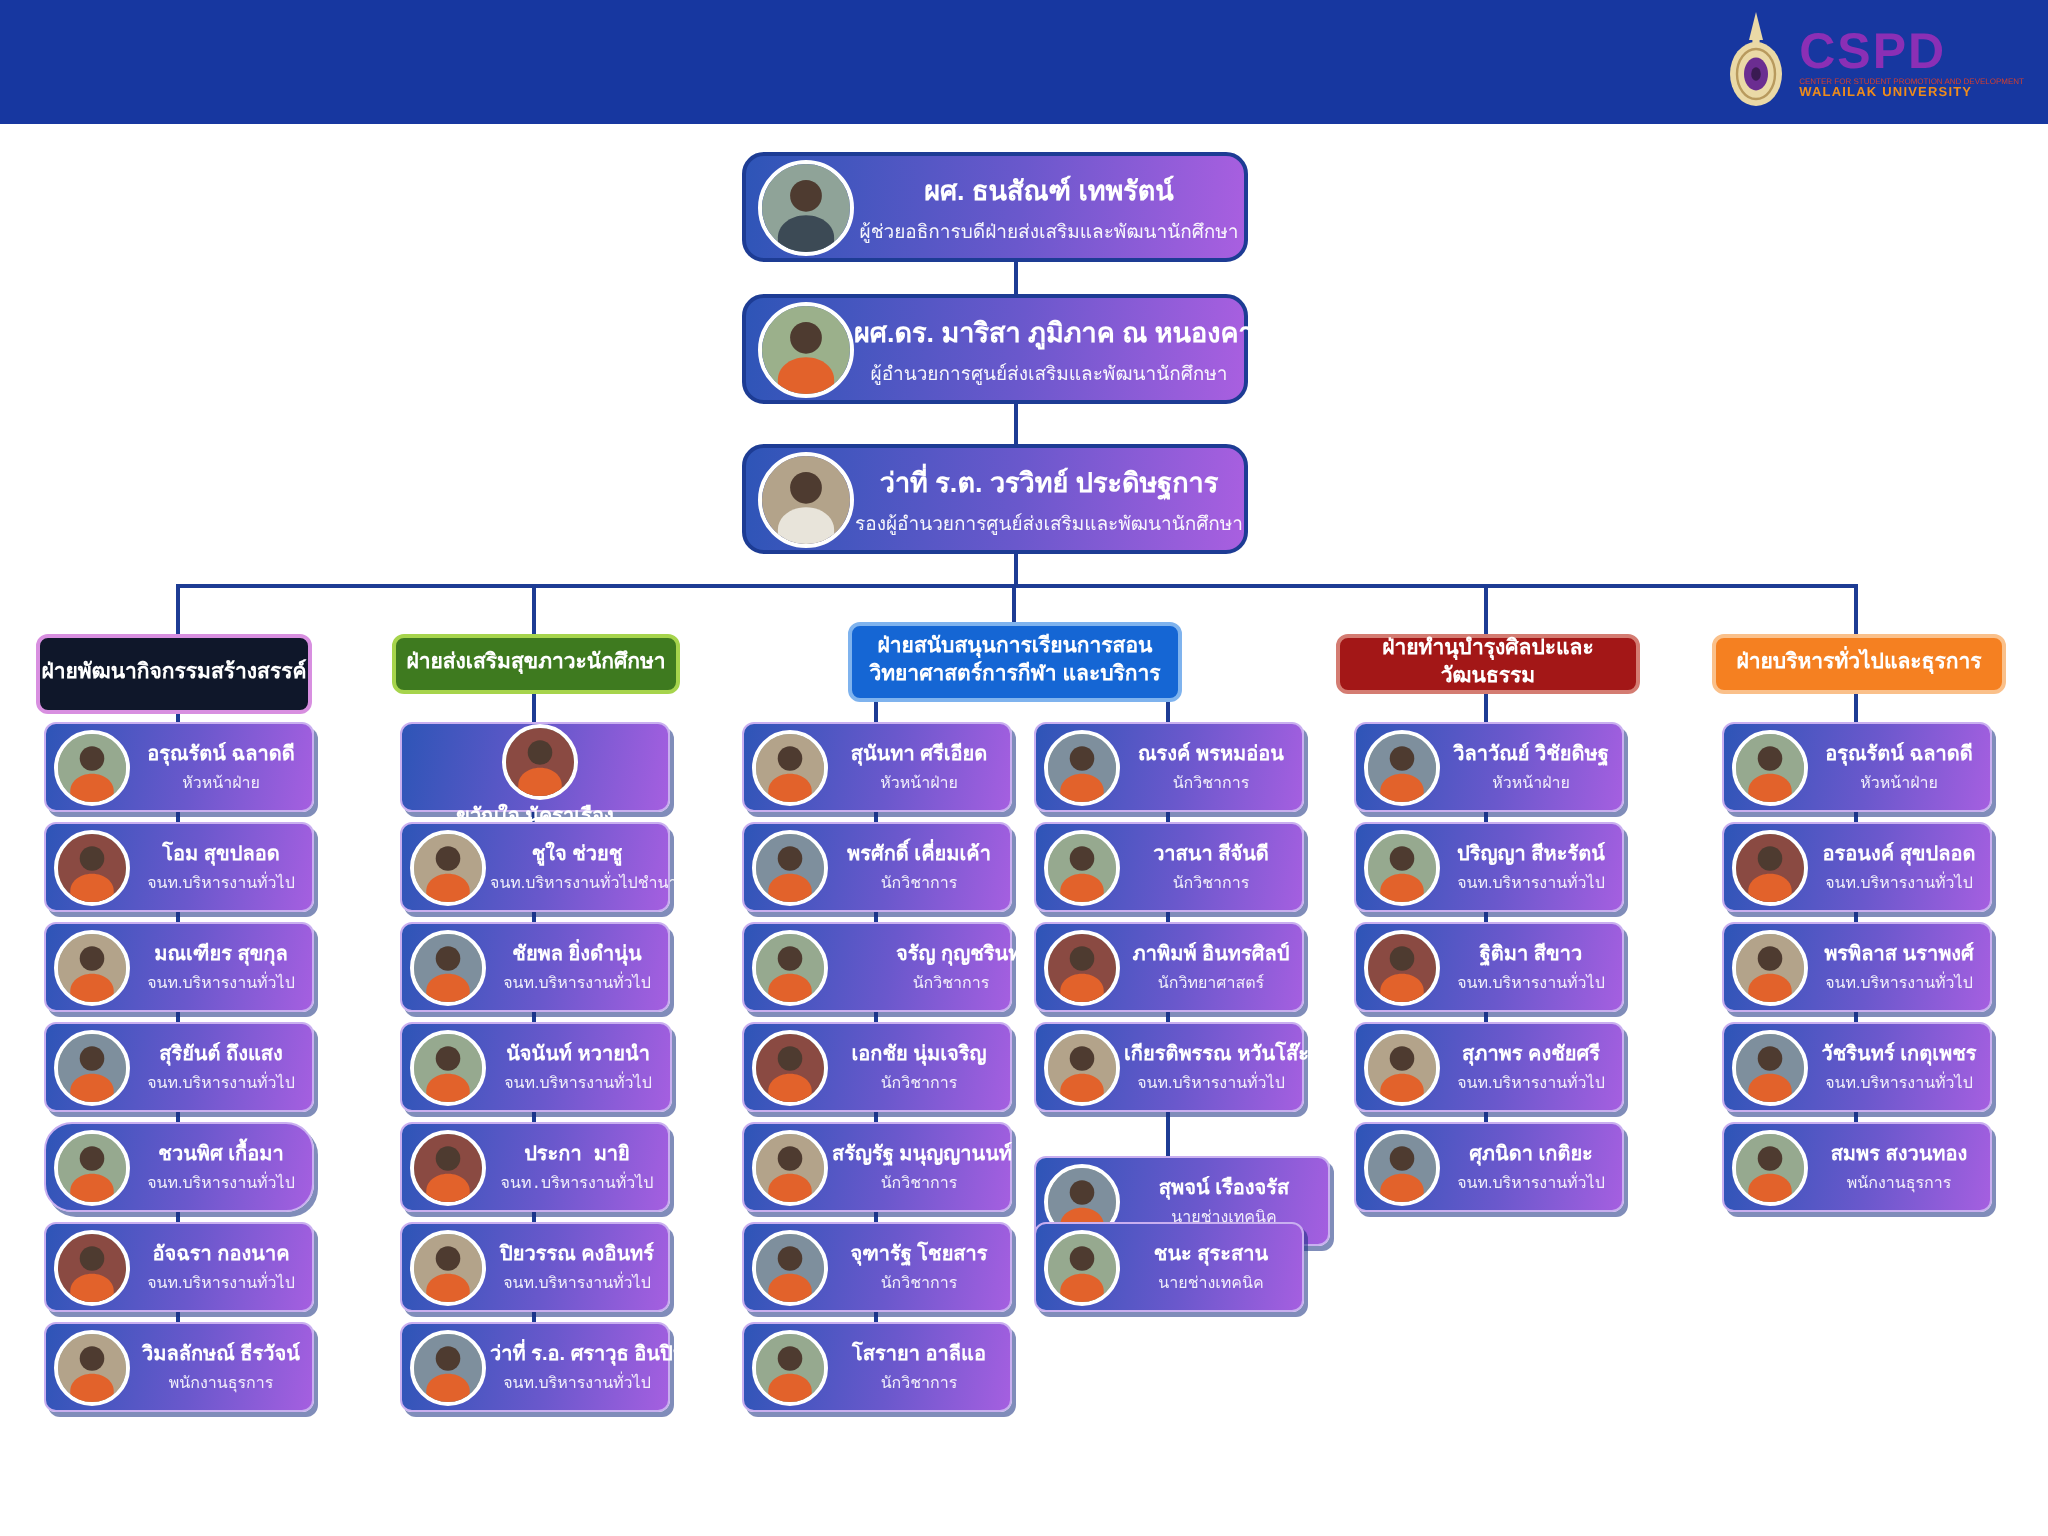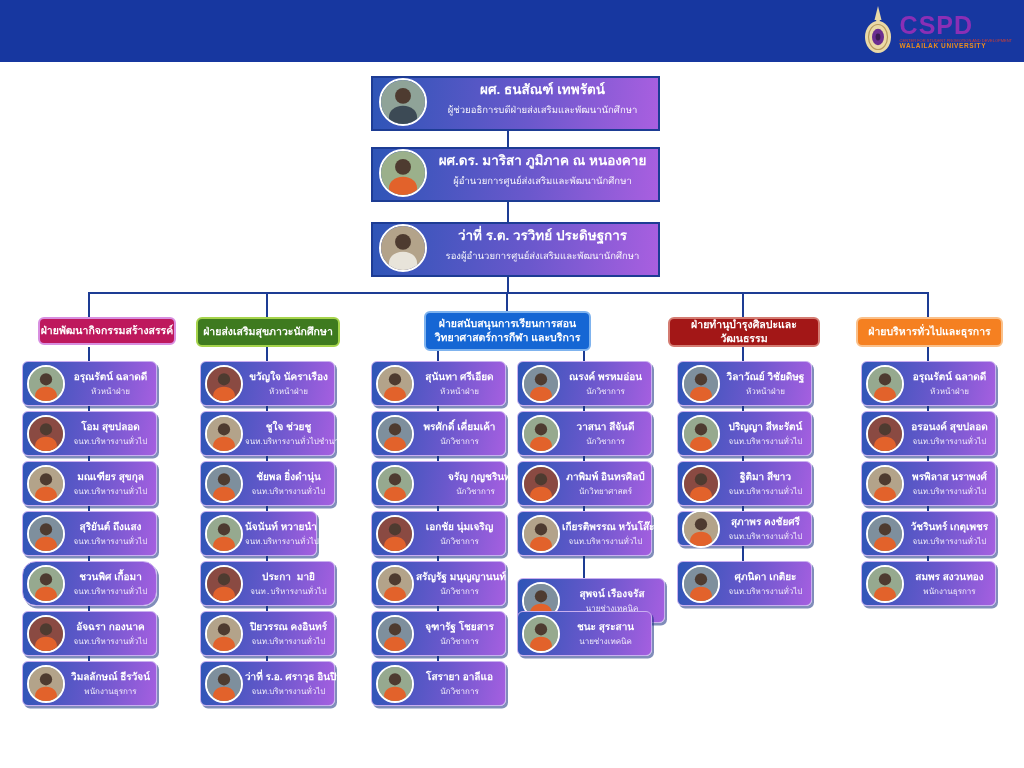--- a/index.html
+++ b/index.html
@@ -16,24 +16,24 @@
   .title{color:#ffffff;font-size:25px;font-weight:600;letter-spacing:.5px}
   .logo{position:absolute;right:12px;top:6px;display:flex;align-items:center;gap:5px}
   .logo-text{display:flex;flex-direction:column;line-height:1.05}
   .cspd{font-size:25px;font-weight:800;color:#8b2fb5;letter-spacing:1px;line-height:.95}
   .tagline{font-size:4px;color:#d43f2f;white-space:nowrap;margin-top:1px}
   .univ{font-size:6.5px;color:#ef8c1a;font-weight:700;letter-spacing:.6px;white-space:nowrap}
   
   .line{position:absolute;background:#1d3c94;z-index:0}
   
   .exec-card{
-    position:absolute;left:371px;width:289px;height:55px;box-sizing:border-box;
-    border-radius:0;border:2px solid #1d3c94;
+    position:absolute;left:371px;width:253px;height:55px;box-sizing:border-box;
+    border-radius:11px;border:2px solid #1d3c94;
     background:linear-gradient(95deg,#2e55b7 0%,#6a58cc 55%,#a95fe0 100%);
-    display:flex;z-index:2;
+    display:flex;align-items:center;z-index:2;
   }
   .eavatar{width:44px;height:44px;border-radius:50%;overflow:hidden;border:2px solid #fff;
     margin-left:6px;flex:0 0 auto;display:block}
   .etext{flex:1;text-align:center;color:#fff;min-width:0}
   .ename{display:block;font-size:13.5px;font-weight:700;white-space:nowrap}
   .erole{display:block;font-size:9.5px;margin-top:2px;opacity:.95;white-space:nowrap}
   
   .branch-header{
     position:absolute;box-sizing:border-box;border:2px solid;border-radius:6px;
     color:#fff;display:flex;align-items:center;justify-content:center;text-align:center;
@@ -125,21 +125,21 @@
     <div class="line" style="left: 266px; top: 292px; width: 2px; height: 26px;"></div>
     <div class="line" style="left: 506px; top: 292px; width: 2px; height: 20px;"></div>
     <div class="line" style="left: 742px; top: 292px; width: 2px; height: 26px;"></div>
     <div class="line" style="left: 927px; top: 292px; width: 2px; height: 26px;"></div>
     <div class="line" style="left: 88px; top: 347px; width: 2px; height: 337px;"></div>
     <div class="line" style="left: 266px; top: 347px; width: 2px; height: 337px;"></div>
     <div class="line" style="left: 437px; top: 351px; width: 2px; height: 333px;"></div>
     <div class="line" style="left: 583px; top: 351px; width: 2px; height: 283px;"></div>
     <div class="line" style="left: 742px; top: 347px; width: 2px; height: 237px;"></div>
     <div class="line" style="left: 927px; top: 347px; width: 2px; height: 237px;"></div>
-    <div class="branch-header" style="left: 38px; top: 317px; width: 138px; height: 28px; background: #be185d; border-color: rgb(216, 143, 224);">ฝ่ายพัฒนากิจกรรมสร้างสรรค์</div>
+    <div class="branch-header" style="left: 18px; top: 317px; width: 138px; height: 40px; background: #0f172a; border-color: rgb(216, 143, 224);">ฝ่ายพัฒนากิจกรรมสร้างสรรค์</div>
     <div class="member-card" style="left: 22px; top: 361px; width: 135px; height: 45px;">
       <span class="avatar"><svg viewBox="0 0 36 36" width="100%" height="100%">
           <rect width="36" height="36" fill="#96a98f"></rect>
           <circle cx="18" cy="13" r="6.5" fill="#4e3b30"></circle>
           <path d="M18 21c-7 0-11.5 4.5-11.5 9v7h23v-7c0-4.5-4.5-9-11.5-9z" fill="#e2622b"></path>
         </svg></span>
       <span class="mtext">
         <span class="mname">อรุณรัตน์ ฉลาดดี</span>
         <span class="mrole">หัวหน้าฝ่าย</span>
       </span>
@@ -204,21 +204,21 @@
           <rect width="36" height="36" fill="#b3a38a"></rect>
           <circle cx="18" cy="13" r="6.5" fill="#4e3b30"></circle>
           <path d="M18 21c-7 0-11.5 4.5-11.5 9v7h23v-7c0-4.5-4.5-9-11.5-9z" fill="#e2622b"></path>
         </svg></span>
       <span class="mtext">
         <span class="mname">วิมลลักษณ์ ธีรวัจน์</span>
         <span class="mrole">พนักงานธุรการ</span>
       </span>
     </div>
     <div class="branch-header" style="left: 196px; top: 317px; width: 144px; height: 30px; background: rgb(62, 122, 31); border-color: rgb(166, 212, 76);">ฝ่ายส่งเสริมสุขภาวะนักศึกษา</div>
-    <div class="member-card" style="left: 200px; top: 361px; width: 135px; height: 45px;">
+    <div class="member-card" style="left: 200px; top: 361px; width: 135px; height: 45px; flex-direction: column;">
       <span class="avatar"><svg viewBox="0 0 36 36" width="100%" height="100%">
           <rect width="36" height="36" fill="#8a4a42"></rect>
           <circle cx="18" cy="13" r="6.5" fill="#4e3b30"></circle>
           <path d="M18 21c-7 0-11.5 4.5-11.5 9v7h23v-7c0-4.5-4.5-9-11.5-9z" fill="#e2622b"></path>
         </svg></span>
       <span class="mtext">
         <span class="mname">ขวัญใจ นัคราเรือง</span>
         <span class="mrole">หัวหน้าฝ่าย</span>
       </span>
     </div>
@@ -237,21 +237,21 @@
       <span class="avatar"><svg viewBox="0 0 36 36" width="100%" height="100%">
           <rect width="36" height="36" fill="#7e8f9d"></rect>
           <circle cx="18" cy="13" r="6.5" fill="#4e3b30"></circle>
           <path d="M18 21c-7 0-11.5 4.5-11.5 9v7h23v-7c0-4.5-4.5-9-11.5-9z" fill="#e2622b"></path>
         </svg></span>
       <span class="mtext">
         <span class="mname">ชัยพล ยิ่งดำนุ่น</span>
         <span class="mrole">จนท.บริหารงานทั่วไป</span>
       </span>
     </div>
-    <div class="member-card" style="left: 200px; top: 511px; width: 117px; height: 45px;">
+    <div class="member-card" style="left: 200px; top: 511px; width: 136px; height: 45px;">
       <span class="avatar"><svg viewBox="0 0 36 36" width="100%" height="100%">
           <rect width="36" height="36" fill="#96a98f"></rect>
           <circle cx="18" cy="13" r="6.5" fill="#4e3b30"></circle>
           <path d="M18 21c-7 0-11.5 4.5-11.5 9v7h23v-7c0-4.5-4.5-9-11.5-9z" fill="#e2622b"></path>
         </svg></span>
       <span class="mtext">
         <span class="mname">นัจนันท์ หวายนำ</span>
         <span class="mrole">จนท.บริหารงานทั่วไป</span>
       </span>
     </div>
@@ -460,21 +460,21 @@
       <span class="avatar"><svg viewBox="0 0 36 36" width="100%" height="100%">
           <rect width="36" height="36" fill="#8a4a42"></rect>
           <circle cx="18" cy="13" r="6.5" fill="#4e3b30"></circle>
           <path d="M18 21c-7 0-11.5 4.5-11.5 9v7h23v-7c0-4.5-4.5-9-11.5-9z" fill="#e2622b"></path>
         </svg></span>
       <span class="mtext">
         <span class="mname">ฐิติมา สีขาว</span>
         <span class="mrole">จนท.บริหารงานทั่วไป</span>
       </span>
     </div>
-    <div class="member-card" style="left: 677px; top: 511px; width: 135px; height: 35px;">
+    <div class="member-card" style="left: 677px; top: 511px; width: 135px; height: 45px;">
       <span class="avatar"><svg viewBox="0 0 36 36" width="100%" height="100%">
           <rect width="36" height="36" fill="#b3a38a"></rect>
           <circle cx="18" cy="13" r="6.5" fill="#4e3b30"></circle>
           <path d="M18 21c-7 0-11.5 4.5-11.5 9v7h23v-7c0-4.5-4.5-9-11.5-9z" fill="#e2622b"></path>
         </svg></span>
       <span class="mtext">
         <span class="mname">สุภาพร คงชัยศรี</span>
         <span class="mrole">จนท.บริหารงานทั่วไป</span>
       </span>
     </div>

